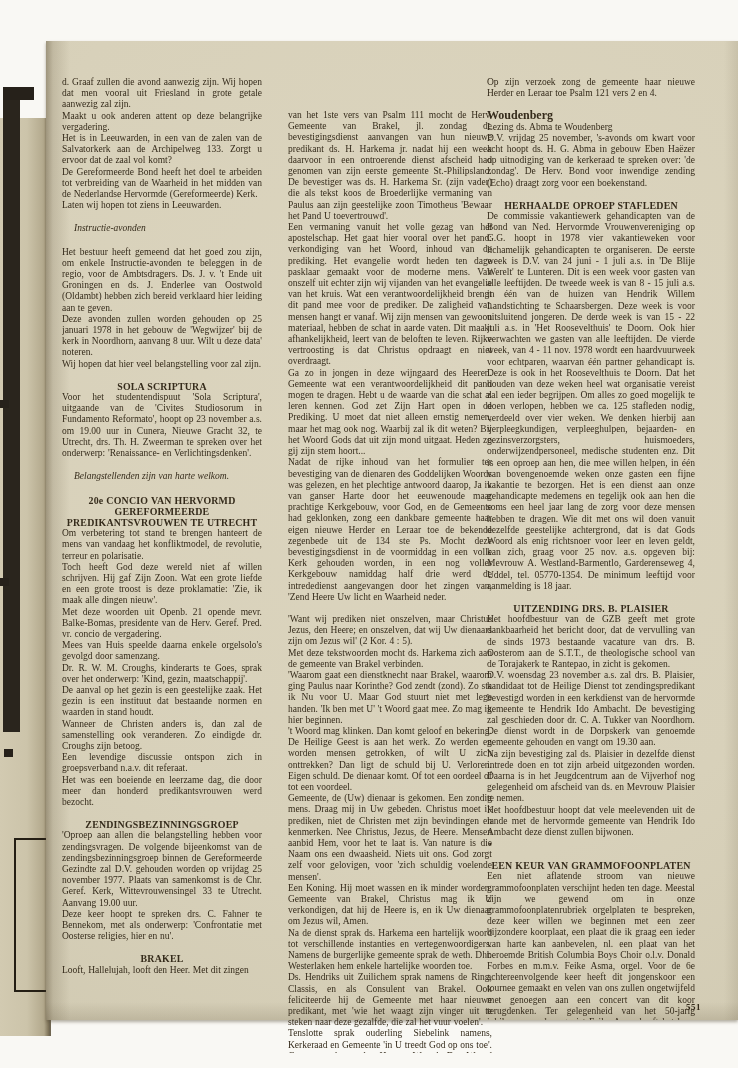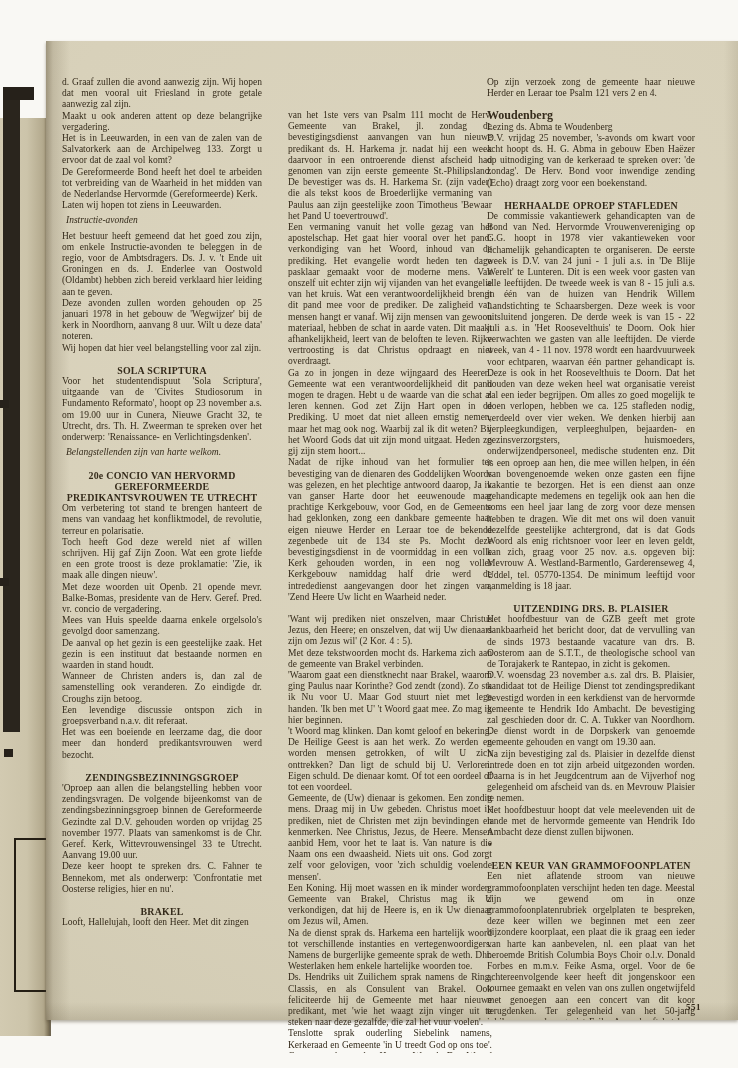--- a/index.html
+++ b/index.html
@@ -39,21 +39,21 @@
     position:absolute;top:36px;height:943px;overflow:hidden;
     text-align:justify;color:#352b1b;
     font-size:9.5px;line-height:11.2px;word-spacing:0.3px;
     hyphens:auto;-webkit-hyphens:auto;
   }
   .col1{left:16px;width:200px;}
   .col2{left:242px;width:204px;margin-top:33px;}
   .col3{left:441px;width:208px;}
 
   .blk-p{margin:0;}
-  .blk-pi{margin:4px;font-style:italic;font-family:Liberation Serif, serif;}
+  .blk-pi{margin:12px;font-style:italic;font-family:Liberation Serif, serif;}
   .blk-h{margin:11px 0 0;font-weight:bold;font-size:9.9px;line-height:11.2px;letter-spacing:0.2px;text-align:center;}
   .blk-hs{margin:11px 0 0;font-weight:bold;font-size:12px;line-height:11.2px;text-align:left;}
   .blk-gap{margin:0;height:11px;}
   .blk-sep{margin:3px 0 0 2px;font-weight:bold;font-size:8px;line-height:8px;text-align:left;}
 
   .page-num{
     position:absolute;right:37px;top:961px;
     font-weight:bold;font-size:9px;color:#352b1b;letter-spacing:0.5px;
   }
 </style>
@@ -82,20 +82,21 @@
         <p class="blk-p">Deze avonden zullen worden gehouden op 25 januari 1978 in het gebouw de 'Wegwijzer' bij de kerk in Noordhorn, aanvang 8 uur. Wilt u deze data' noteren.</p>
         <p class="blk-p">Wij hopen dat hier veel belangstelling voor zal zijn.</p>
         <h3 class="blk-h">SOLA SCRIPTURA</h3>
         <p class="blk-p">Voor het studentendispuut 'Sola Scriptura', uitgaande van de 'Civites Studiosorum in Fundamento Reformato', hoopt op 23 november a.s. om 19.00 uur in Cunera, Nieuwe Gracht 32, te Utrecht, drs. Th. H. Zweerman te spreken over het onderwerp: 'Renaissance- en Verlichtingsdenken'.</p>
         <p class="blk-pi">Belangstellenden zijn van harte welkom.</p>
         <h3 class="blk-h">20e CONCIO VAN HERVORMD GEREFORMEERDE PREDIKANTSVROUWEN TE UTRECHT</h3>
         <p class="blk-p">Om verbetering tot stand te brengen hanteert de mens van vandaag het konfliktmodel, de revolutie, terreur en polarisatie.</p>
         <p class="blk-p">Toch heeft God deze wereld niet af willen schrijven. Hij gaf Zijn Zoon. Wat een grote liefde en een grote troost is deze proklamatie: 'Zie, ik maak alle dingen nieuw'.</p>
         <p class="blk-p">Met deze woorden uit Openb. 21 opende mevr. Balke-Bomas, presidente van de Herv. Geref. Pred. vr. concio de vergadering.</p>
         <p class="blk-p">Mees van Huis speelde daarna enkele orgelsolo's gevolgd door samenzang.</p>
+        <p class="blk-p">Dr. R. W. M. Croughs, kinderarts te Goes, sprak over het onderwerp: 'Kind, gezin, maatschappij'.</p>
         <p class="blk-p">De aanval op het gezin is een geestelijke zaak. Het gezin is een instituut dat bestaande normen en waarden in stand houdt.</p>
         <p class="blk-p">Wanneer de Christen anders is, dan zal de samenstelling ook veranderen. Zo eindigde dr. Croughs zijn betoog.</p>
         <p class="blk-p">Een levendige discussie ontspon zich in groepsverband n.a.v. dit referaat.</p>
         <p class="blk-p">Het was een boeiende en leerzame dag, die door meer dan honderd predikantsvrouwen werd bezocht.</p>
         <h3 class="blk-h">ZENDINGSBEZINNINGSGROEP</h3>
         <p class="blk-p">'Oproep aan allen die belangstelling hebben voor zendingsvragen. De volgende bijeenkomst van de zendingsbezinningsgroep binnen de Gereformeerde Gezindte zal D.V. gehouden worden op vrijdag 25 november 1977. Plaats van samenkomst is de Chr. Geref. Kerk, Wittevrouwensingel 33 te Utrecht. Aanvang 19.00 uur.</p>
         <p class="blk-p">Deze keer hoopt te spreken drs. C. Fahner te Bennekom, met als onderwerp: 'Confrontatie met Oosterse religies, hier en nu'.</p>
         <h3 class="blk-h">BRAKEL</h3>
         <p class="blk-p">Looft, Hallelujah, looft den Heer. Met dit zingen</p>
       </div>

